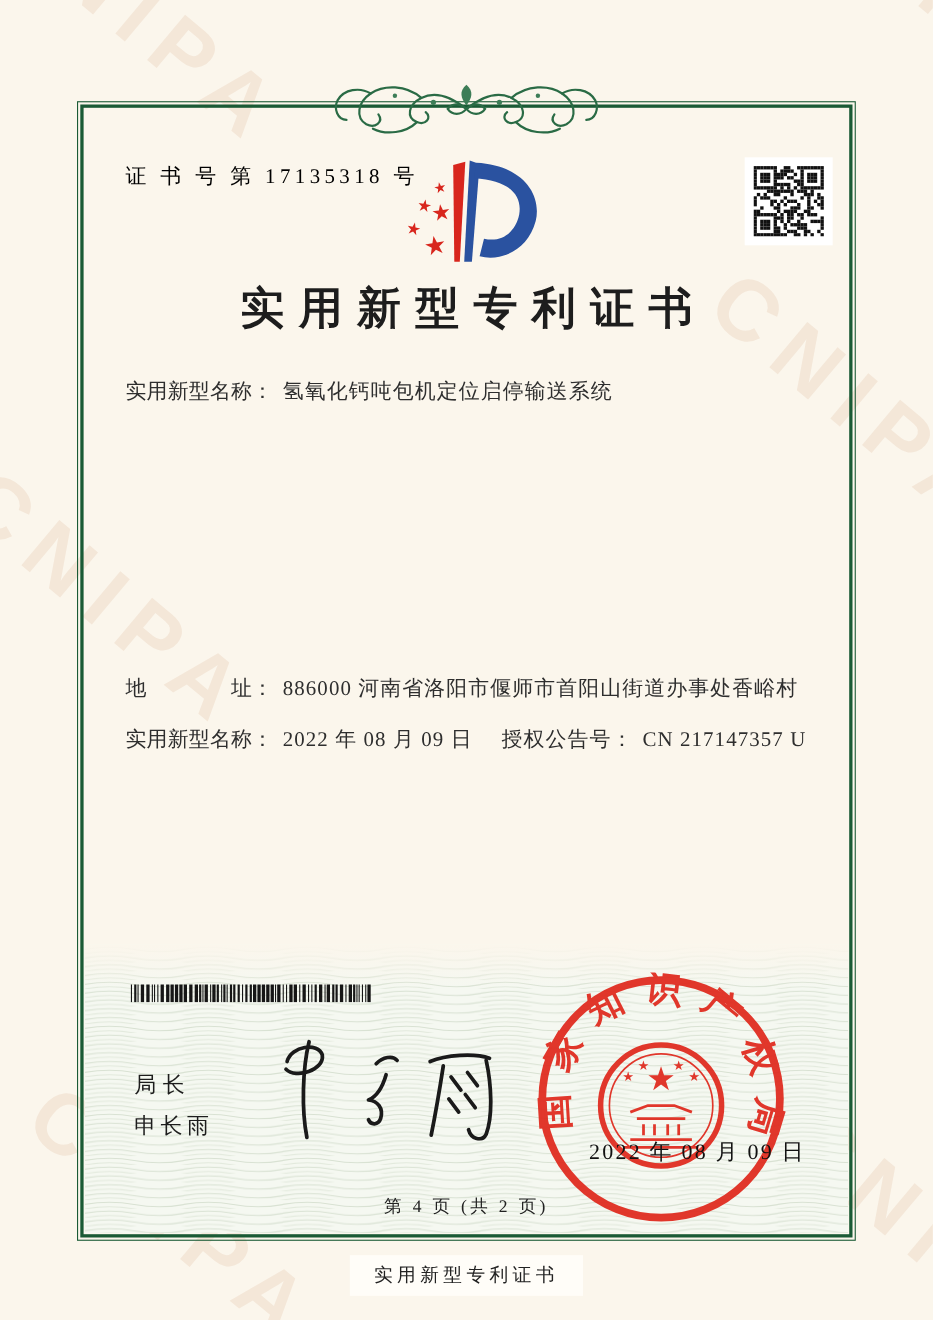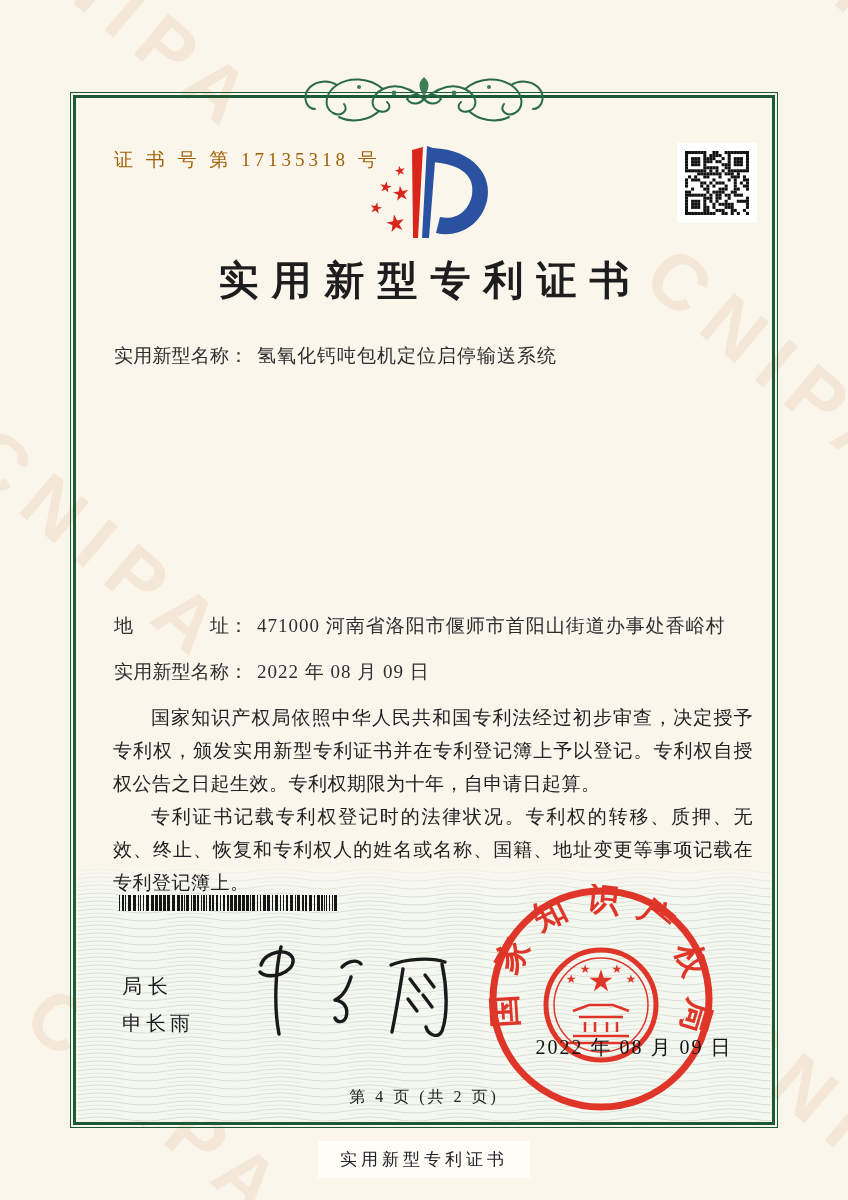--- a/index.html
+++ b/index.html
@@ -32,21 +32,21 @@
   }
   .frame-inner {
     position:absolute; inset:2px;
     border:3px solid #1a5a35;
   }
   .orn-top { position:absolute; left:50%; top:-24px; transform:translateX(-50%); z-index:3; }
   .orn-corner { position:absolute; right:4px; bottom:4px; z-index:3; }
   
   .cert-no {
     position:absolute; left:43px; top:54px;
-    font-size:19px; letter-spacing:4px; color:#a16207; z-index:5;
+    font-size:19px; letter-spacing:4px; color:#000000; z-index:5;
   }
   .logo { position:absolute; left:288px; top:44px; width:156px; height:118px; z-index:5; }
   .qr-box {
     position:absolute; left:606px; top:50px; width:80px; height:80px;
     background:#ffffff; padding:8px; z-index:5;
   }
   .title {
     position:absolute; left:0; top:160px; width:100%;
     text-align:center; font-size:40px; font-weight:bold;
     letter-spacing:13px; padding-left:13px; color:#1d1d1d; z-index:5;
@@ -407,30 +407,29 @@
         <rect x="60" y="60" width="3" height="3" fill="#111"></rect>
       </svg>
   </div>
 
   <div class="title">实用新型专利证书</div>
 
   <div class="frow" style="top:250px">
     <span class="flabel">实用新型名称</span><span>：</span><span class="fvalue">氢氧化钙吨包机定位启停输送系统</span>
   </div>
   <div class="frow" style="top:520px">
-    <span class="flabel">地址</span><span>：</span><span class="fvalue">471000 河南省洛阳市偃师市首阳山街道办事处香峪村</span>
+    <span class="flabel">地址</span><span>：</span><span class="fvalue">886000 河南省洛阳市偃师市首阳山街道办事处香峪村</span>
   </div>
   <div class="frow" style="top:566px">
     <span class="flabel">实用新型名称</span><span>：</span><span class="fvalue">2022 年 08 月 09 日</span>
+    <span class="fpair2">
+      <span class="flabel2">授权公告号</span><span>：</span><span class="fvalue">CN 217147357 U</span>
+    </span>
   </div>
 
-  <div class="paras">
-    <p>国家知识产权局依照中华人民共和国专利法经过初步审查，决定授予专利权，颁发实用新型专利证书并在专利登记簿上予以登记。专利权自授权公告之日起生效。专利权期限为十年，自申请日起算。</p>
-    <p>专利证书记载专利权登记时的法律状况。专利权的转移、质押、无效、终止、恢复和专利权人的姓名或名称、国籍、地址变更等事项记载在专利登记簿上。</p>
-  </div>
 
   <div class="band">
     <svg class="waves" width="696" height="262" preserveAspectRatio="none">
       <defs>
         <pattern id="wv" width="90" height="8" patternUnits="userSpaceOnUse">
           <path d="M0,4 Q22.5,0 45,4 T90,4" fill="none" stroke="#d8e1d2" stroke-width="1.1"></path>
           <path d="M0,8 Q22.5,4 45,8 T90,8" fill="none" stroke="#e2e9dc" stroke-width="1"></path>
         </pattern>
       </defs>
       <rect width="100%" height="100%" fill="url(#wv)"></rect>

